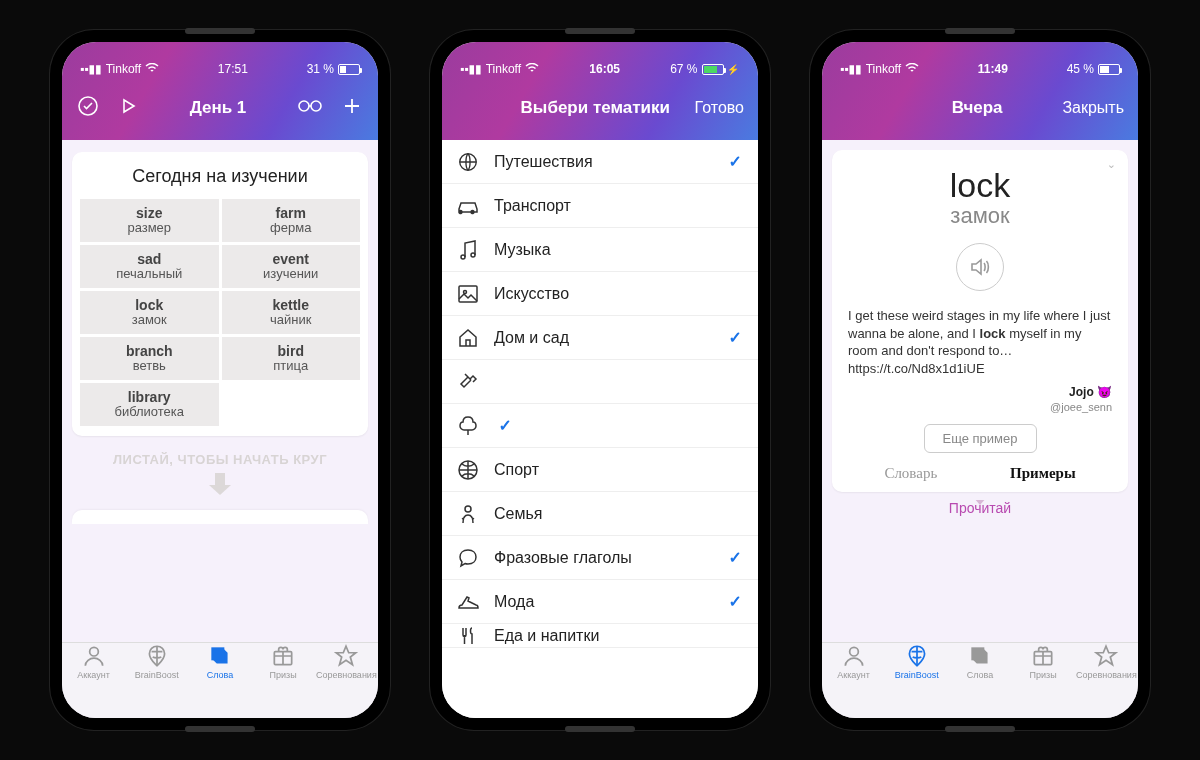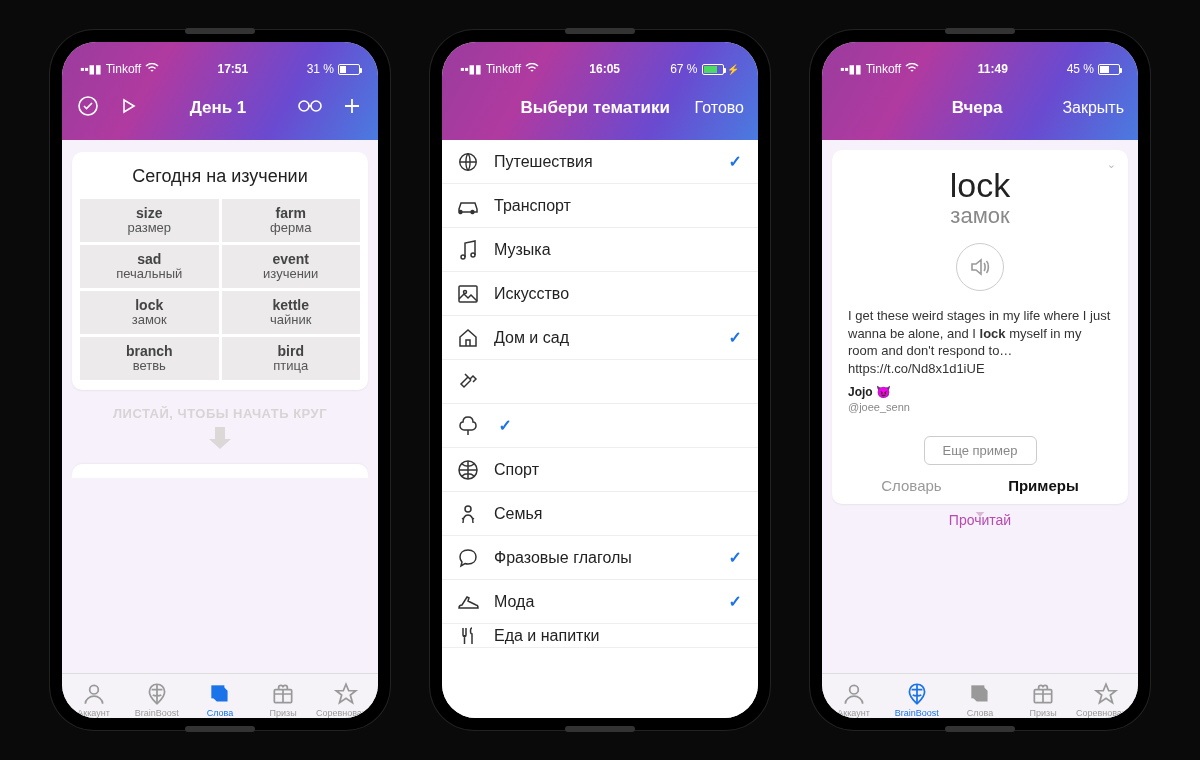--- a/index.html
+++ b/index.html
@@ -126,26 +126,26 @@
   }
   .next-peek {
     background:#fff;
     margin: 0 10px;
     height: 14px;
     border-radius: 10px 10px 0 0;
     box-shadow: 0 -1px 2px rgba(0,0,0,0.04);
   }
 
   .tabbar {
-    height: 45px;
+    height: 76px;
     background: rgba(245,243,248,0.96);
     border-top:1px solid #ddd;
     display:flex;
     justify-content:space-around;
-    align-items:flex-end;
+    align-items:flex-start;
     flex-shrink:0;
   }
   .tab {
     display:flex;
     flex-direction:column;
     align-items:center;
     gap:1px;
     font-size:9px;
     color:#999;
     width: 58px;
@@ -197,39 +197,39 @@
     margin: 14px 0 16px 0;
     color:#888;
   }
   .example {
     font-size:13px;
     color:#333;
     line-height:1.35;
     text-align:left;
     width:100%;
   }
-  .author { width:100%; text-align:left; font-size:12px; margin-top:8px; line-height:1.2;}
+  .author { width:100%; text-align:right; font-size:12px; margin-top:8px; line-height:1.2;}
   .author-name { font-weight:700; color:#222;}
   .author-handle { color:#888; font-size:11px;}
   .more-btn {
     border:1px solid #ccc;
     border-radius:6px;
     padding: 6px 18px;
     font-size:13px;
     color:#888;
-    margin-top:22px;
+    margin-top:10px;
   }
   .seg {
     display:flex;
     width:100%;
     justify-content:space-around;
     margin-top:12px;
     font-size:15px;
   }
-  .seg-item { color:#999; }
+  .seg-item { color:#999;font-family:Liberation Serif, serif; }
   .seg-item.active { color:#111; font-weight:600;}
   .read-band {
     margin: 8px 10px 0 10px;
     text-align:center;
     font-size:14px;
     color:#b84ab0;
     position:relative;
     height:18px;
     overflow:hidden;
   }
@@ -272,21 +272,21 @@
       <div class="statusbar">
         <div class="status-left">
           <span>▪▪▮▮</span>
           <span>Tinkoff</span>
           <span>
             <svg width="14" height="10" viewBox="0 0 14 10" fill="none" stroke="#fff" stroke-width="1.6">
                 <path d="M1 3 Q7 -2 13 3 M3.5 5.5 Q7 2.5 10.5 5.5 M6 8 Q7 7 8 8"></path>
               </svg>
           </span>
         </div>
-        <span style="font-weight:700;">17:51</span>
+        <span style="font-weight:400;">17:51</span>
         <div class="status-right">
           <span>31 %</span>
           <span class="battery">
               <span class="battery-fill" style="width:30%"></span>
             </span>
         </div>
       </div>
       <div class="navbar">
         <div class="nav-iconrow">
           <span class="nav-icon">
@@ -346,20 +346,24 @@
               <div class="word-en">kettle</div>
               <div class="word-ru">чайник</div>
             </div>
             <div class="word-cell">
               <div class="word-en">branch</div>
               <div class="word-ru">ветвь</div>
             </div>
             <div class="word-cell">
               <div class="word-en">bird</div>
               <div class="word-ru">птица</div>
+            </div>
+            <div class="word-cell">
+              <div class="word-en">library</div>
+              <div class="word-ru">библиотека</div>
             </div>
           </div>
       </div>
       <div class="swipe-hint">ЛИСТАЙ, ЧТОБЫ НАЧАТЬ КРУГ</div>
       <div class="arrow-down">
         <svg width="34" height="26" viewBox="0 0 34 26" fill="#dcd8d8">
             <rect x="12" y="2" width="10" height="12"></rect>
             <path d="M6 14 L17 24 L28 14 Z"></path>
           </svg>
       </div>

